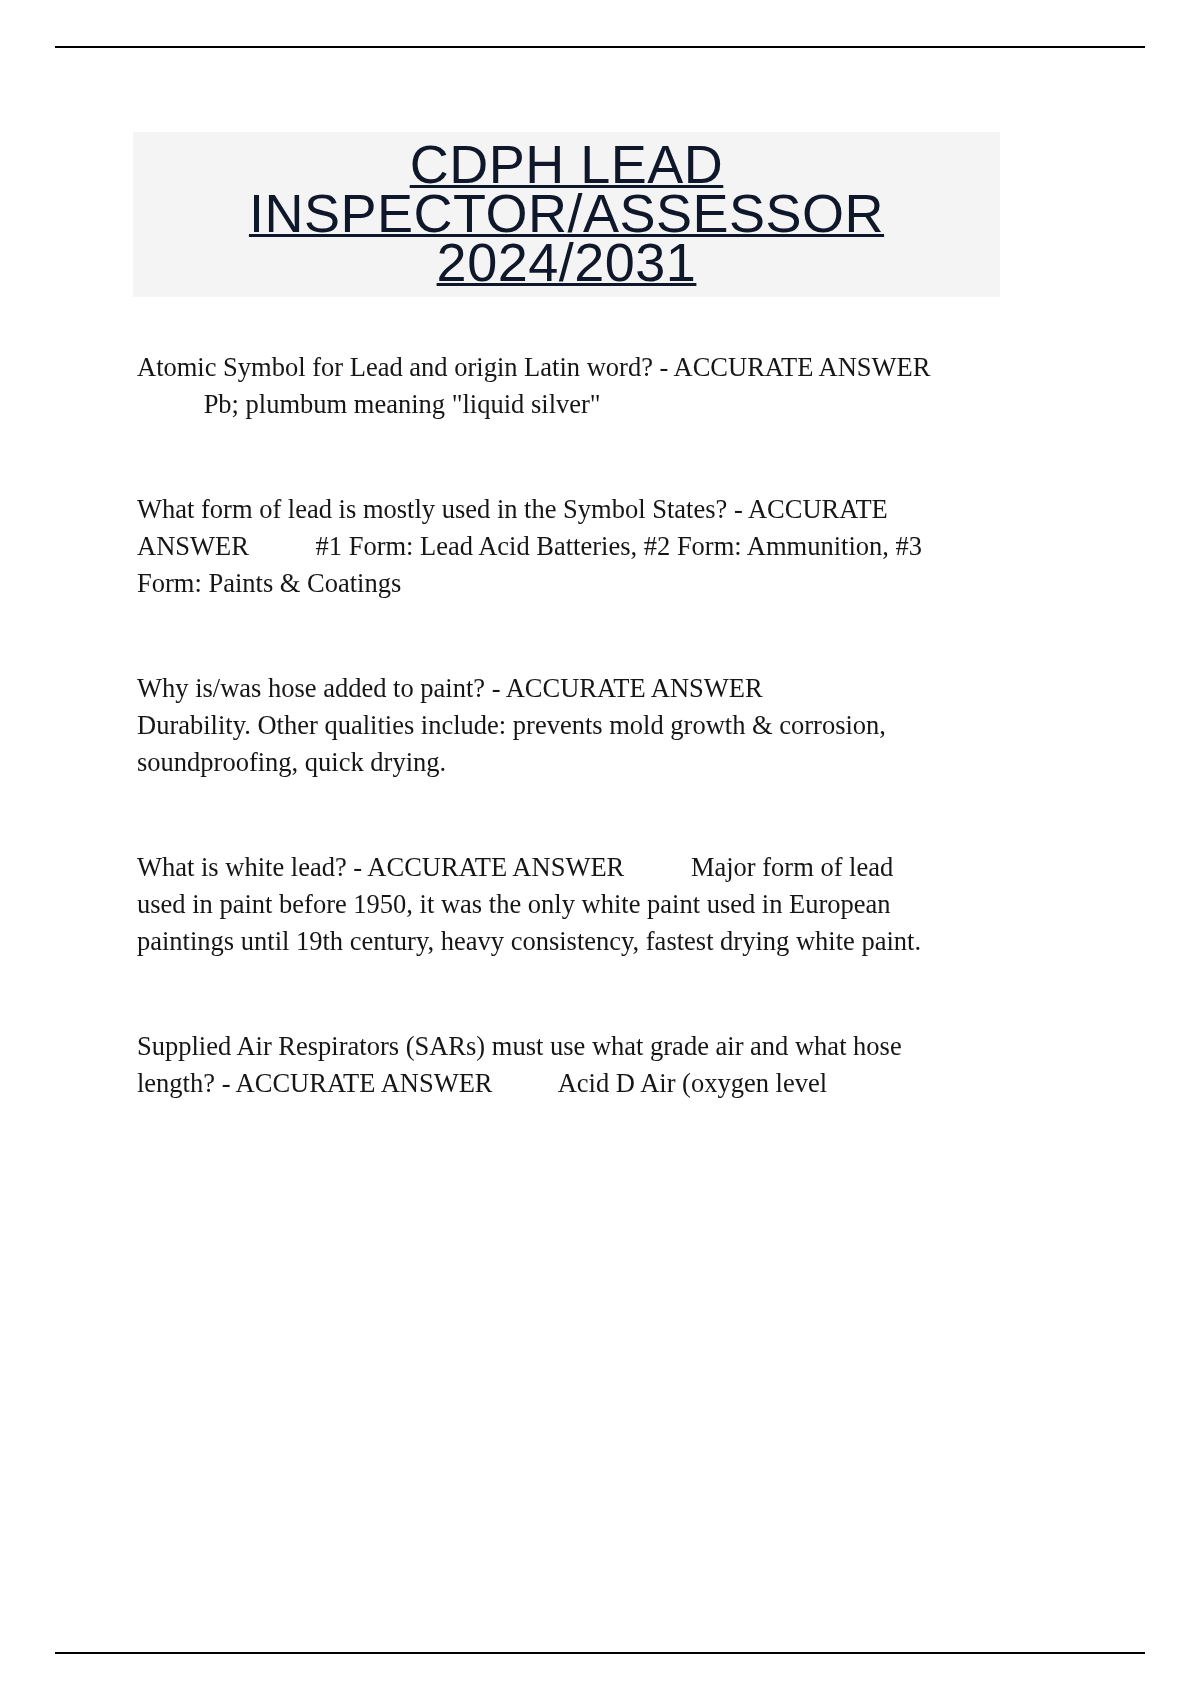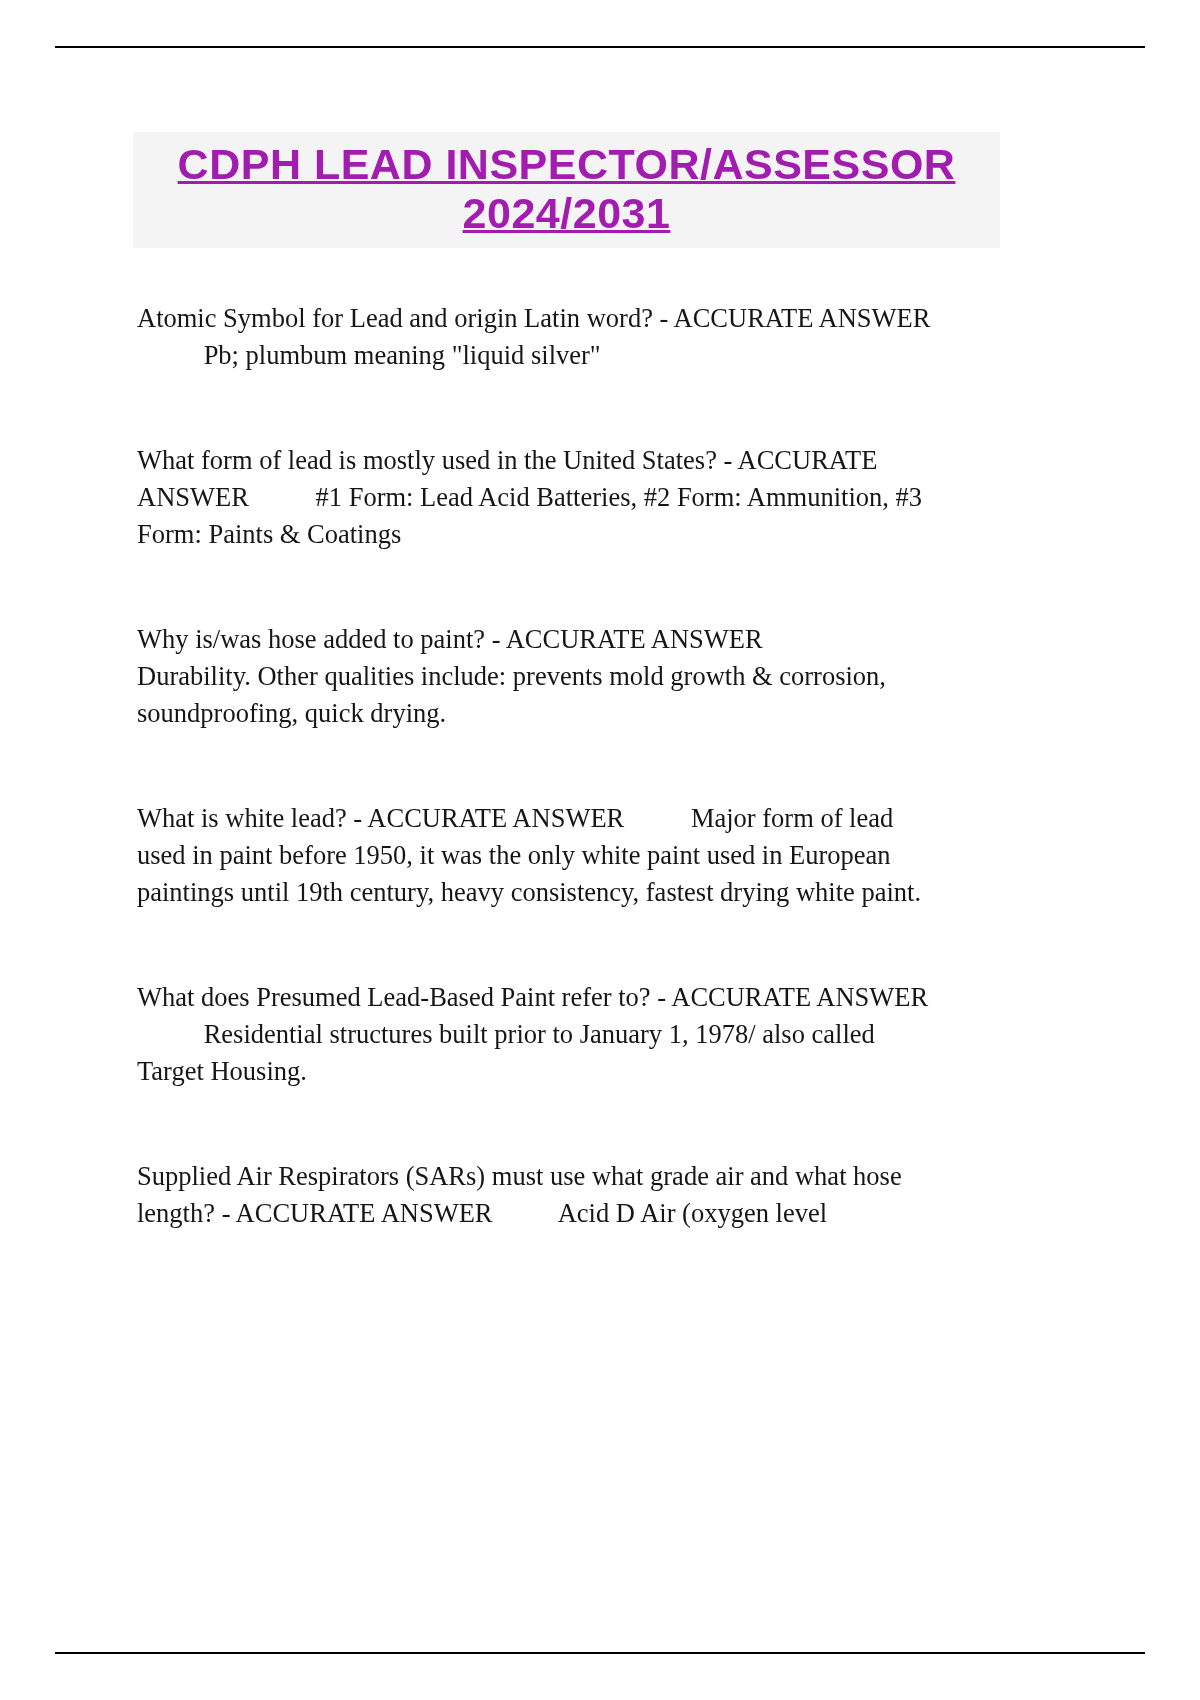--- a/index.html
+++ b/index.html
@@ -33,25 +33,25 @@
     margin-top: 132px;
     margin-left: -4px;
     width: 867px;
     padding: 8px 0 10px 0;
     background: #f4f4f4;
     text-align: center;
     margin-bottom: 52px;
   }
   .title-line {
     font-family: "Liberation Sans", sans-serif;
-    font-weight: 700;
-    font-size: 43px;
+    font-weight: 400;
+    font-size: 54px;
     line-height: 49px;
     letter-spacing: 0.5px;
-    color: #a21caf;
+    color: #0f172a;
     text-decoration: underline;
     text-decoration-thickness: 3px;
   }
 
   .qa {
     font-family: Liberation Serif, serif;
     font-size: 26.5px;
     line-height: 37px;
     color: #161616;
     margin: 0 0 68px 0;
@@ -77,42 +77,37 @@
       <div class="title-line">2024/2031</div>
     </div>
 
     <p class="qa">
       <span>Atomic Symbol for Lead and origin Latin word?</span>
       <span>- ACCURATE ANSWER</span><span class="gap"></span>
       <span>Pb; plumbum meaning "liquid silver"</span>
     </p>
 
     <p class="qa">
-      <span>What form of lead is mostly used in the United States?</span>
+      <span>What form of lead is mostly used in the Symbol States?</span>
       <span>- ACCURATE ANSWER</span><span class="gap"></span>
       <span>#1 Form: Lead Acid Batteries, #2 Form: Ammunition, #3 Form: Paints &amp; Coatings</span>
     </p>
 
     <p class="qa">
       <span>Why is/was hose added to paint?</span>
       <span>- ACCURATE ANSWER</span><span class="gap"></span>
       <span>Durability. Other qualities include: prevents mold growth &amp; corrosion, soundproofing, quick drying.</span>
     </p>
 
     <p class="qa">
       <span>What is white lead?</span>
       <span>- ACCURATE ANSWER</span><span class="gap"></span>
       <span>Major form of lead used in paint before 1950, it was the only white paint used in European paintings until 19th century, heavy consistency, fastest drying white paint.</span>
     </p>
 
-    <p class="qa">
-      <span>What does Presumed Lead-Based Paint refer to?</span>
-      <span>- ACCURATE ANSWER</span><span class="gap"></span>
-      <span>Residential structures built prior to January 1, 1978/ also called Target Housing.</span>
-    </p>
 
     <p class="qa">
       <span>Supplied Air Respirators (SARs) must use what grade air and what hose length?</span>
       <span>- ACCURATE ANSWER</span><span class="gap"></span>
       <span>Acid D Air (oxygen level</span>
     </p>
 
   </div>
 
   <div class="rule rule-bottom"></div>

